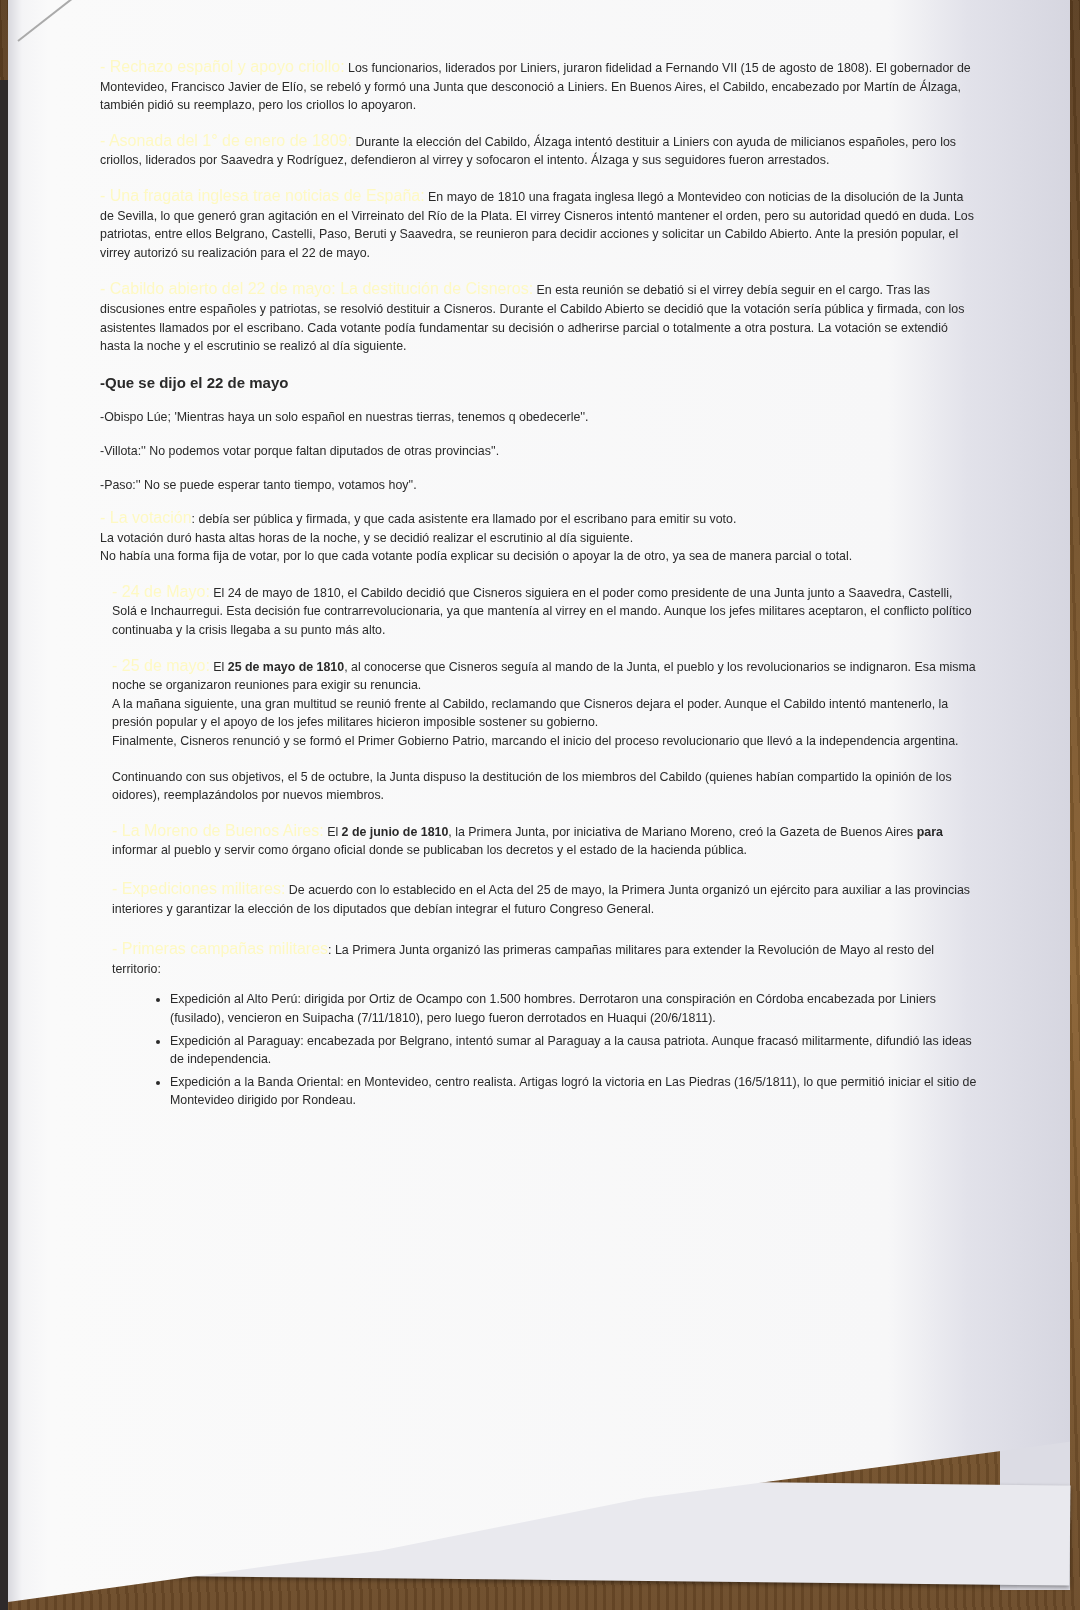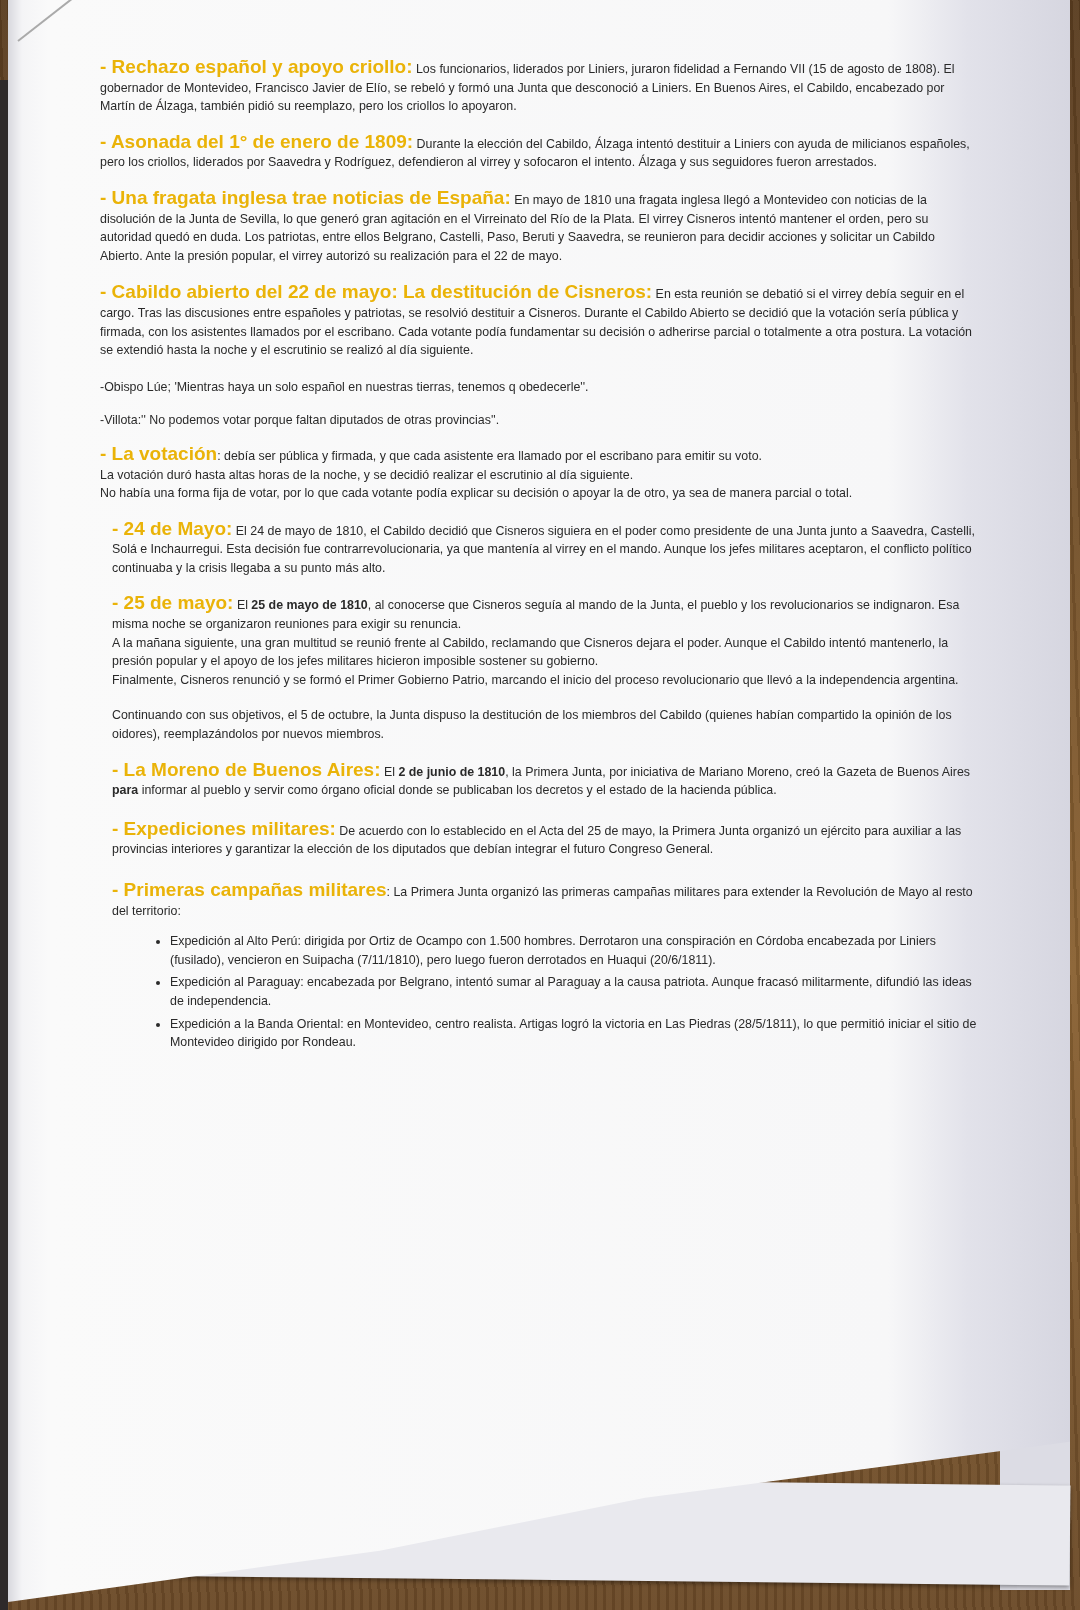--- a/index.html
+++ b/index.html
@@ -33,21 +33,21 @@
   }
   .pencil-mark {
     position:absolute; left:10px; top:40px; width:80px; height:2px; background:#aaa;
     transform:rotate(-38deg); transform-origin:left;
   }
   .content {
     position:absolute; left:100px; top:58px; width:880px;
     color:#2a2a2a; font-size:12.4px; line-height:18.6px;
   }
   .block { margin:0 0 17px 0; }
-  .h { font-weight:bold; font-size:19px; color:#eab308; }
+  .h { font-weight:normal; font-size:16px; color:#fef9c3; }
   .subhead { font-weight:bold; font-size:15px; margin:0 0 16px 0; }
   .quote { margin:0 0 15px 0; }
   .b { font-weight:bold; }
   ul { margin:12px 0 0 18px; padding-left:40px; }
   li { margin-bottom:4px; }
   .indent { margin-left:12px; }
 </style>
 </head>
 <body>
 
@@ -72,22 +72,24 @@
 
   <p class="block" style="margin-bottom:18px">
     <span class="h">- Una fragata inglesa trae noticias de España:</span><span> En mayo de 1810 una fragata inglesa llegó a Montevideo con noticias de la disolución de la Junta de Sevilla, lo que generó gran agitación en el Virreinato del Río de la Plata. El virrey Cisneros intentó mantener el orden, pero su autoridad quedó en duda. Los patriotas, entre ellos Belgrano, Castelli, Paso, Beruti y Saavedra, se reunieron para decidir acciones y solicitar un Cabildo Abierto. Ante la presión popular, el virrey autorizó su realización para el 22 de mayo.</span>
   </p>
 
   <p class="block" style="margin-bottom:18px">
     <span class="h">- Cabildo abierto del 22 de mayo: La destitución de Cisneros:</span><span> En esta reunión se debatió si el virrey debía seguir en el cargo. Tras las discusiones entre españoles y patriotas, se resolvió destituir a Cisneros. Durante el Cabildo Abierto se decidió que la votación sería pública y firmada, con los asistentes llamados por el escribano. Cada votante podía fundamentar su decisión o adherirse parcial o totalmente a otra postura. La votación se extendió hasta la noche y el escrutinio se realizó al día siguiente.</span>
   </p>
 
   <div>
+    <div class="subhead">-Que se dijo el 22 de mayo</div>
     <p class="quote">-Obispo Lúe; 'Mientras haya un solo español en nuestras tierras, tenemos q obedecerle''.</p>
     <p class="quote">-Villota:'' No podemos votar porque faltan diputados de otras provincias''.</p>
+    <p class="quote">-Paso:'' No se puede esperar tanto tiempo, votamos hoy''.</p>
   </div>
 
   <div class="block">
     <div><span class="h">- La votación</span><span>: debía ser pública y firmada, y que cada asistente era llamado por el escribano para emitir su voto.</span></div>
     <div>La votación duró hasta altas horas de la noche, y se decidió realizar el escrutinio al día siguiente.</div>
     <div>No había una forma fija de votar, por lo que cada votante podía explicar su decisión o apoyar la de otro, ya sea de manera parcial o total.</div>
   </div>
 
   <p class="block indent">
     <span class="h">- 24 de Mayo:</span><span> El 24 de mayo de 1810, el Cabildo decidió que Cisneros siguiera en el poder como presidente de una Junta junto a Saavedra, Castelli, Solá e Inchaurregui. Esta decisión fue contrarrevolucionaria, ya que mantenía al virrey en el mando. Aunque los jefes militares aceptaron, el conflicto político continuaba y la crisis llegaba a su punto más alto.</span>
@@ -109,17 +111,17 @@
 
   <p class="block indent" style="margin-bottom:22px">
     <span class="h">- Expediciones militares:</span><span> De acuerdo con lo establecido en el Acta del 25 de mayo, la Primera Junta organizó un ejército para auxiliar a las provincias interiores y garantizar la elección de los diputados que debían integrar el futuro Congreso General.</span>
   </p>
 
   <div class="indent">
     <div><span class="h">- Primeras campañas militares</span><span>: La Primera Junta organizó las primeras campañas militares para extender la Revolución de Mayo al resto del territorio:</span></div>
     <ul>
       <li>Expedición al Alto Perú: dirigida por Ortiz de Ocampo con 1.500 hombres. Derrotaron una conspiración en Córdoba encabezada por Liniers (fusilado), vencieron en Suipacha (7/11/1810), pero luego fueron derrotados en Huaqui (20/6/1811).</li>
       <li>Expedición al Paraguay: encabezada por Belgrano, intentó sumar al Paraguay a la causa patriota. Aunque fracasó militarmente, difundió las ideas de independencia.</li>
-      <li>Expedición a la Banda Oriental: en Montevideo, centro realista. Artigas logró la victoria en Las Piedras (28/5/1811), lo que permitió iniciar el sitio de Montevideo dirigido por Rondeau.</li>
+      <li>Expedición a la Banda Oriental: en Montevideo, centro realista. Artigas logró la victoria en Las Piedras (16/5/1811), lo que permitió iniciar el sitio de Montevideo dirigido por Rondeau.</li>
     </ul>
   </div>
 
 </div>
 
 </body></html>

